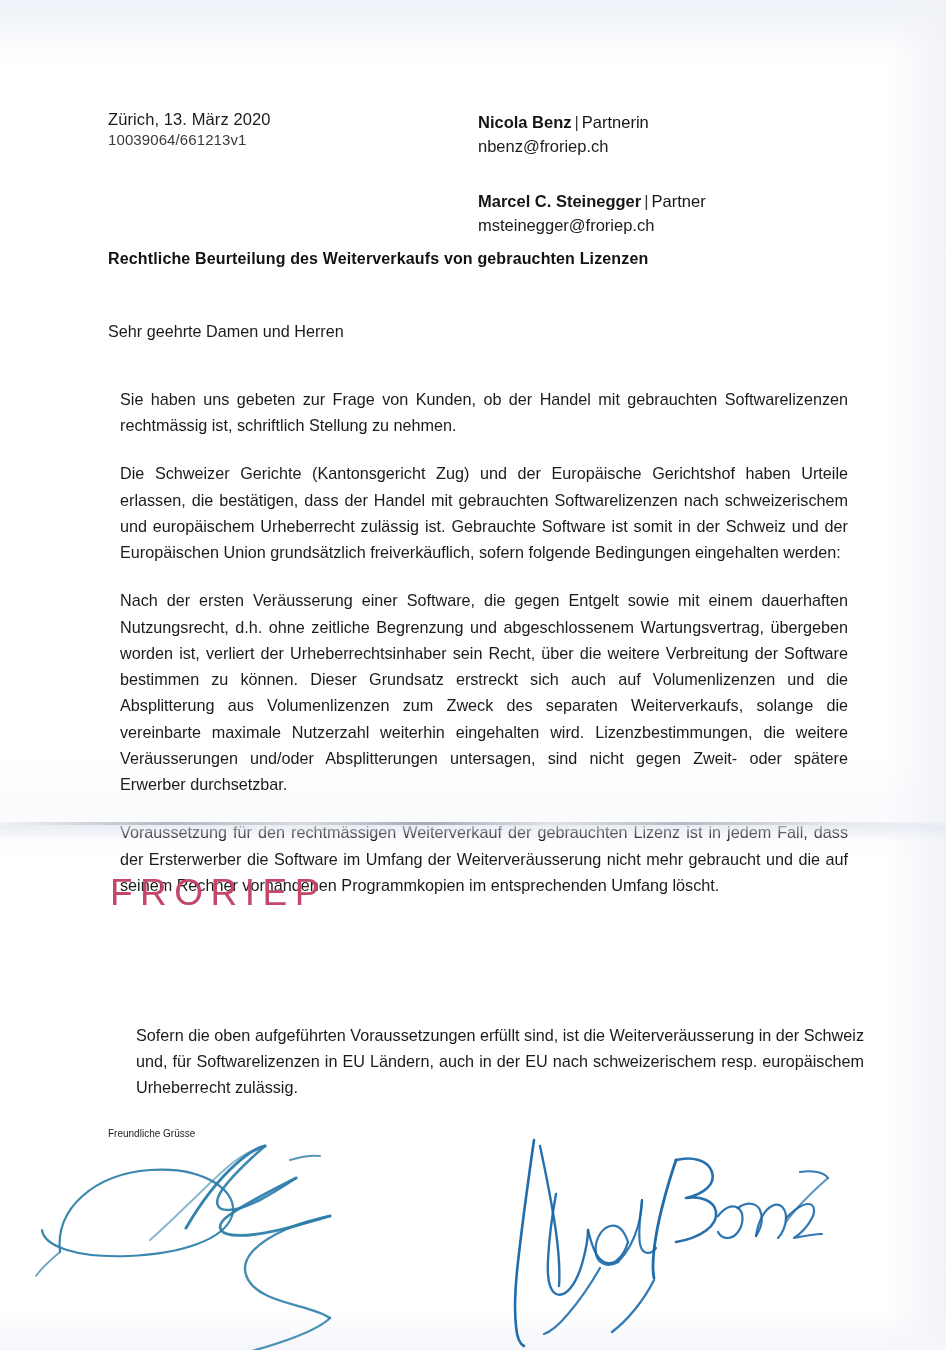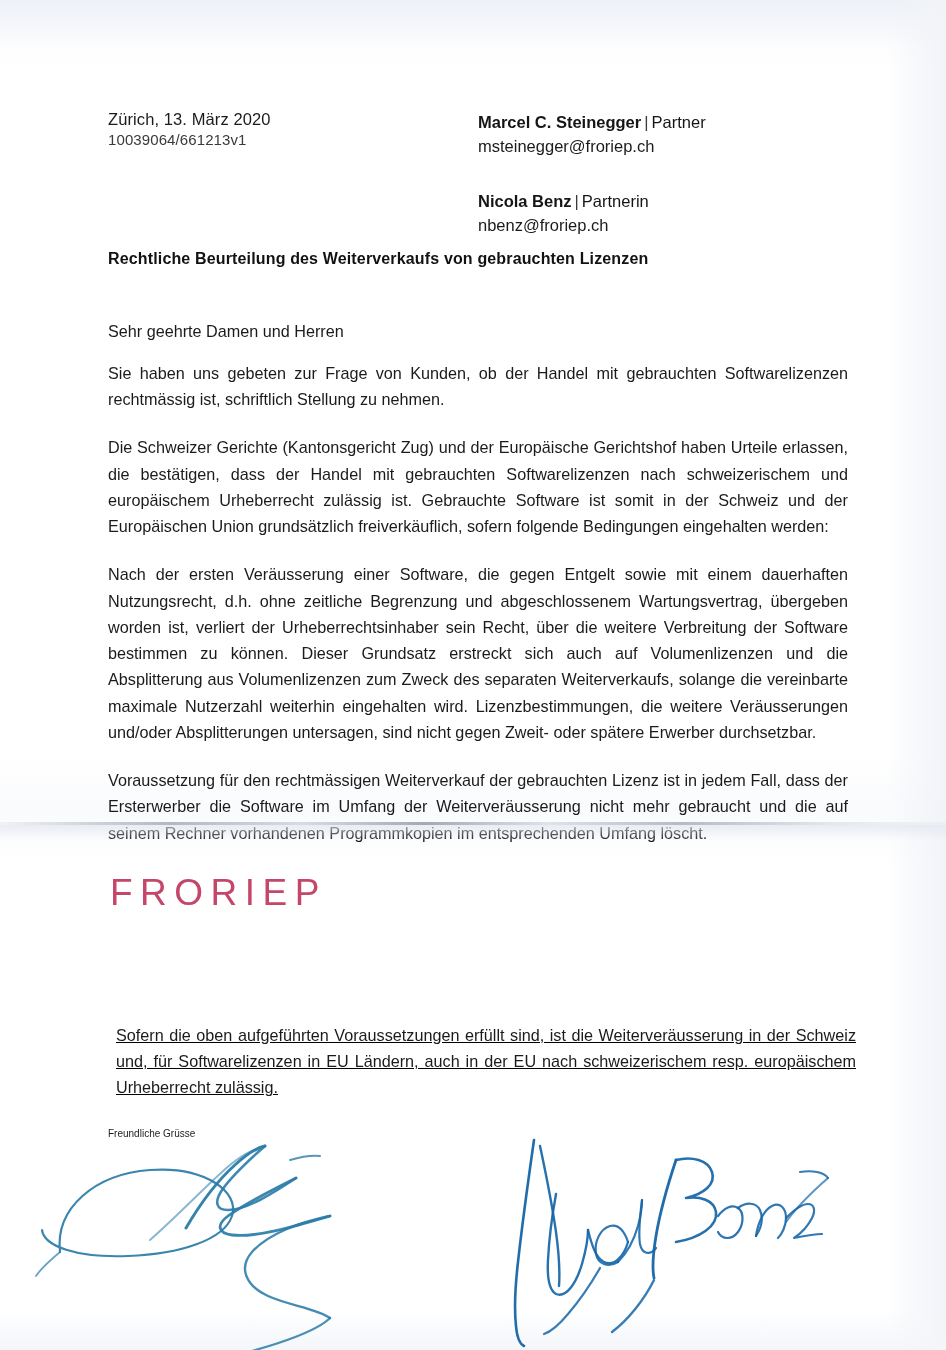--- a/index.html
+++ b/index.html
@@ -141,49 +141,48 @@
   
   .body-block {
     position: absolute;
     left: 108px;
     top: 322px;
     width: 740px;
   }
   .salutation {
     font-size: 16.2px;
     color: #1b1b1b;
-    margin-bottom: 19px;
+    margin-bottom: 45px;
   }
   .para {
     font-size: 16.2px;
     color: #1b1b1b;
     line-height: 1.62;
     text-align: justify;
-    margin: 0 0 22px 0;
+    margin: 0 0 22px 12px;
   }
   .para:last-child { margin-bottom: 0; }
 
   
   .logo {
     position: absolute;
     left: 110px;
     top: 872px;
     font-size: 37px;
     font-weight: normal;
     letter-spacing: 7.5px;
     color: #c4476a;
   }
 
   
   .lower-block {
     position: absolute;
-    left: 116px;
+    left: 124px;
     top: 1022px;
     width: 740px;
-    text-decoration: underline;
   }
 
   .closing {
     position: absolute;
     left: 108px;
     top: 1128px;
     font-size: 10px;
     color: #1b1b1b;
   }
 
@@ -213,30 +212,30 @@
   <div class="header">
     <div class="header-row">
       <div class="date-col">
         <div class="date-line">Zürich, 13. März 2020</div>
         <div class="docref">10039064/661213v1</div>
       </div>
       <div class="contact-col">
 
         <div class="contact-block">
           <div class="contact-name-line">
+            <span class="contact-name">Nicola Benz</span><span class="sep">|</span><span class="contact-role">Partnerin</span>
+          </div>
+          <div class="contact-email">nbenz@froriep.ch</div>
+        </div>
+
+        <div class="contact-block">
+          <div class="contact-name-line">
             <span class="contact-name">Marcel C. Steinegger</span><span class="sep">|</span><span class="contact-role">Partner</span>
           </div>
           <div class="contact-email">msteinegger@froriep.ch</div>
-        </div>
-
-        <div class="contact-block">
-          <div class="contact-name-line">
-            <span class="contact-name">Nicola Benz</span><span class="sep">|</span><span class="contact-role">Partnerin</span>
-          </div>
-          <div class="contact-email">nbenz@froriep.ch</div>
         </div>
 
       </div>
     </div>
   </div>
 
   <div class="doc-title">Rechtliche Beurteilung des Weiterverkaufs von gebrauchten Lizenzen</div>
 
   <div class="body-block">
     <div class="salutation">Sehr geehrte Damen und Herren</div>

